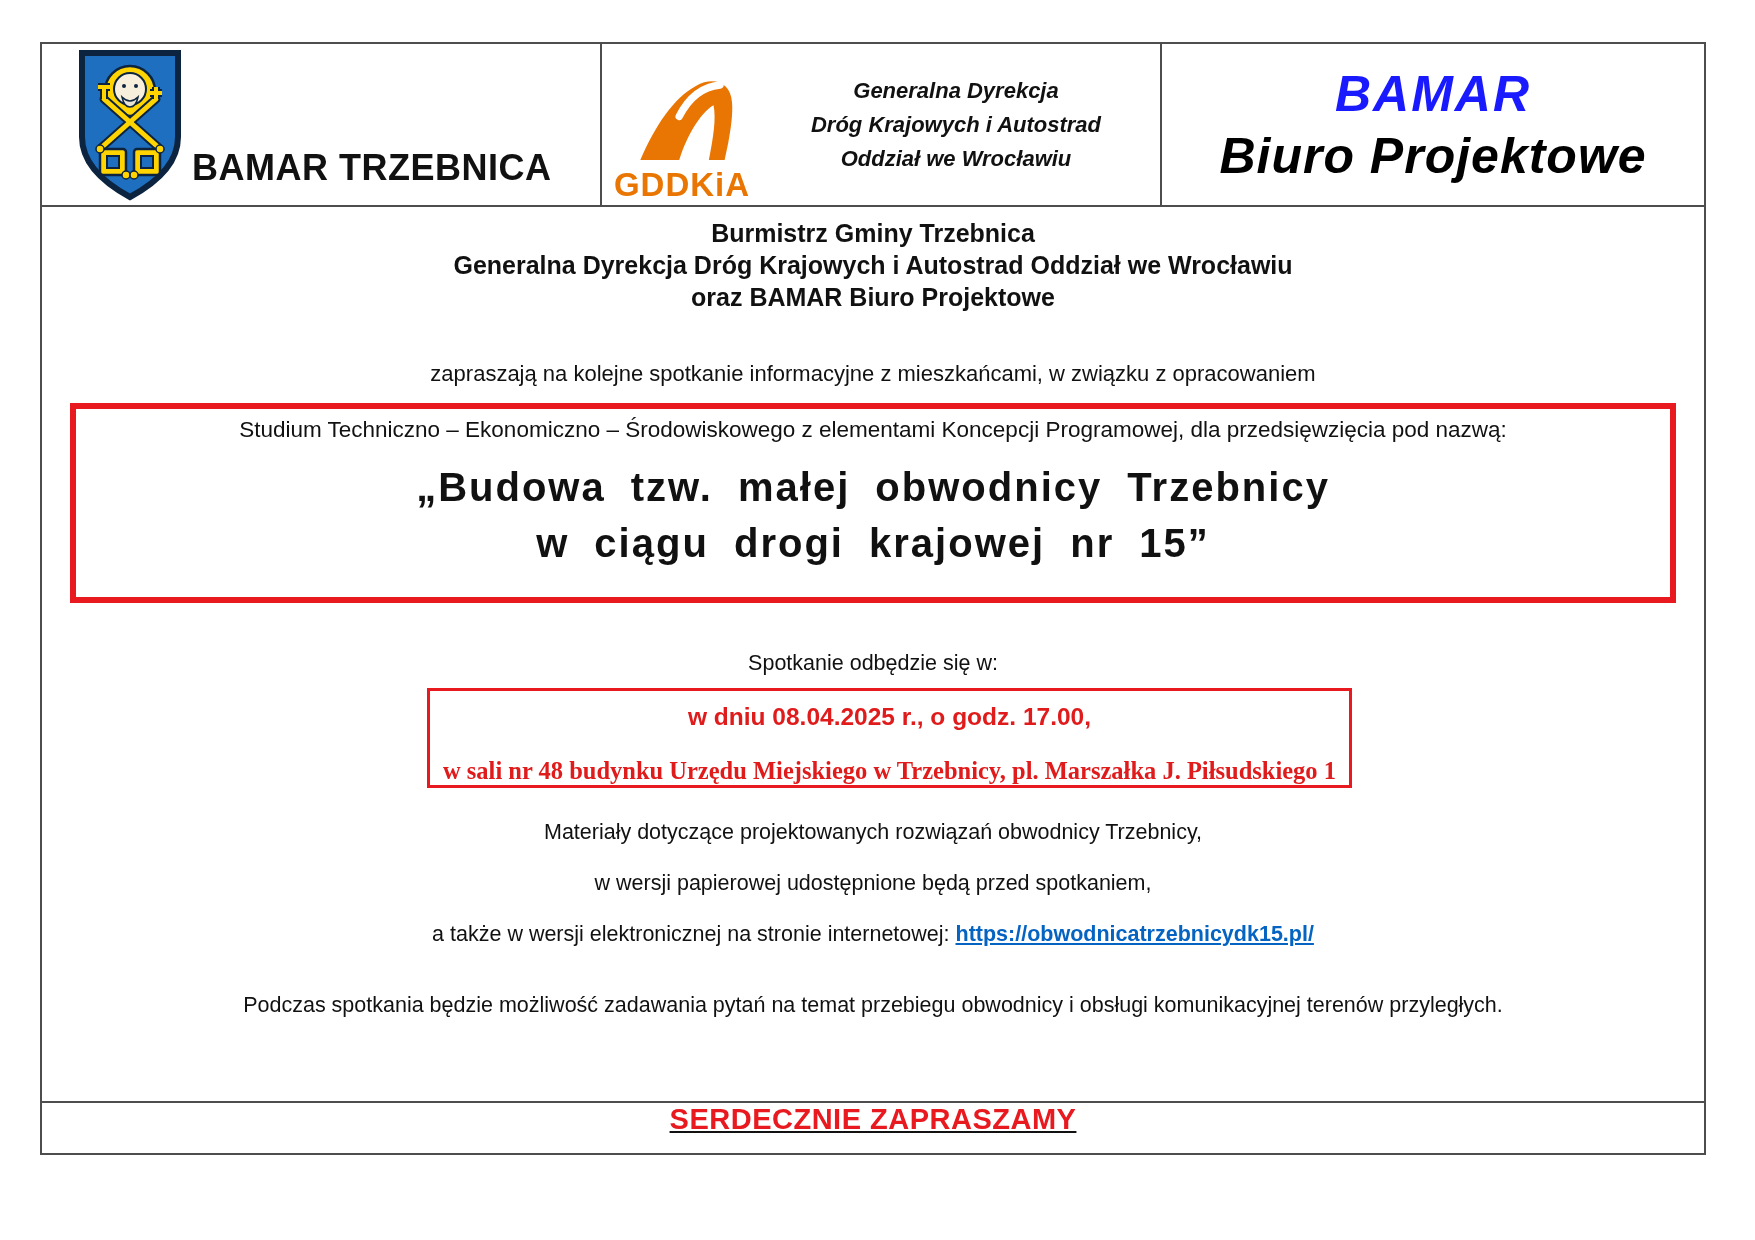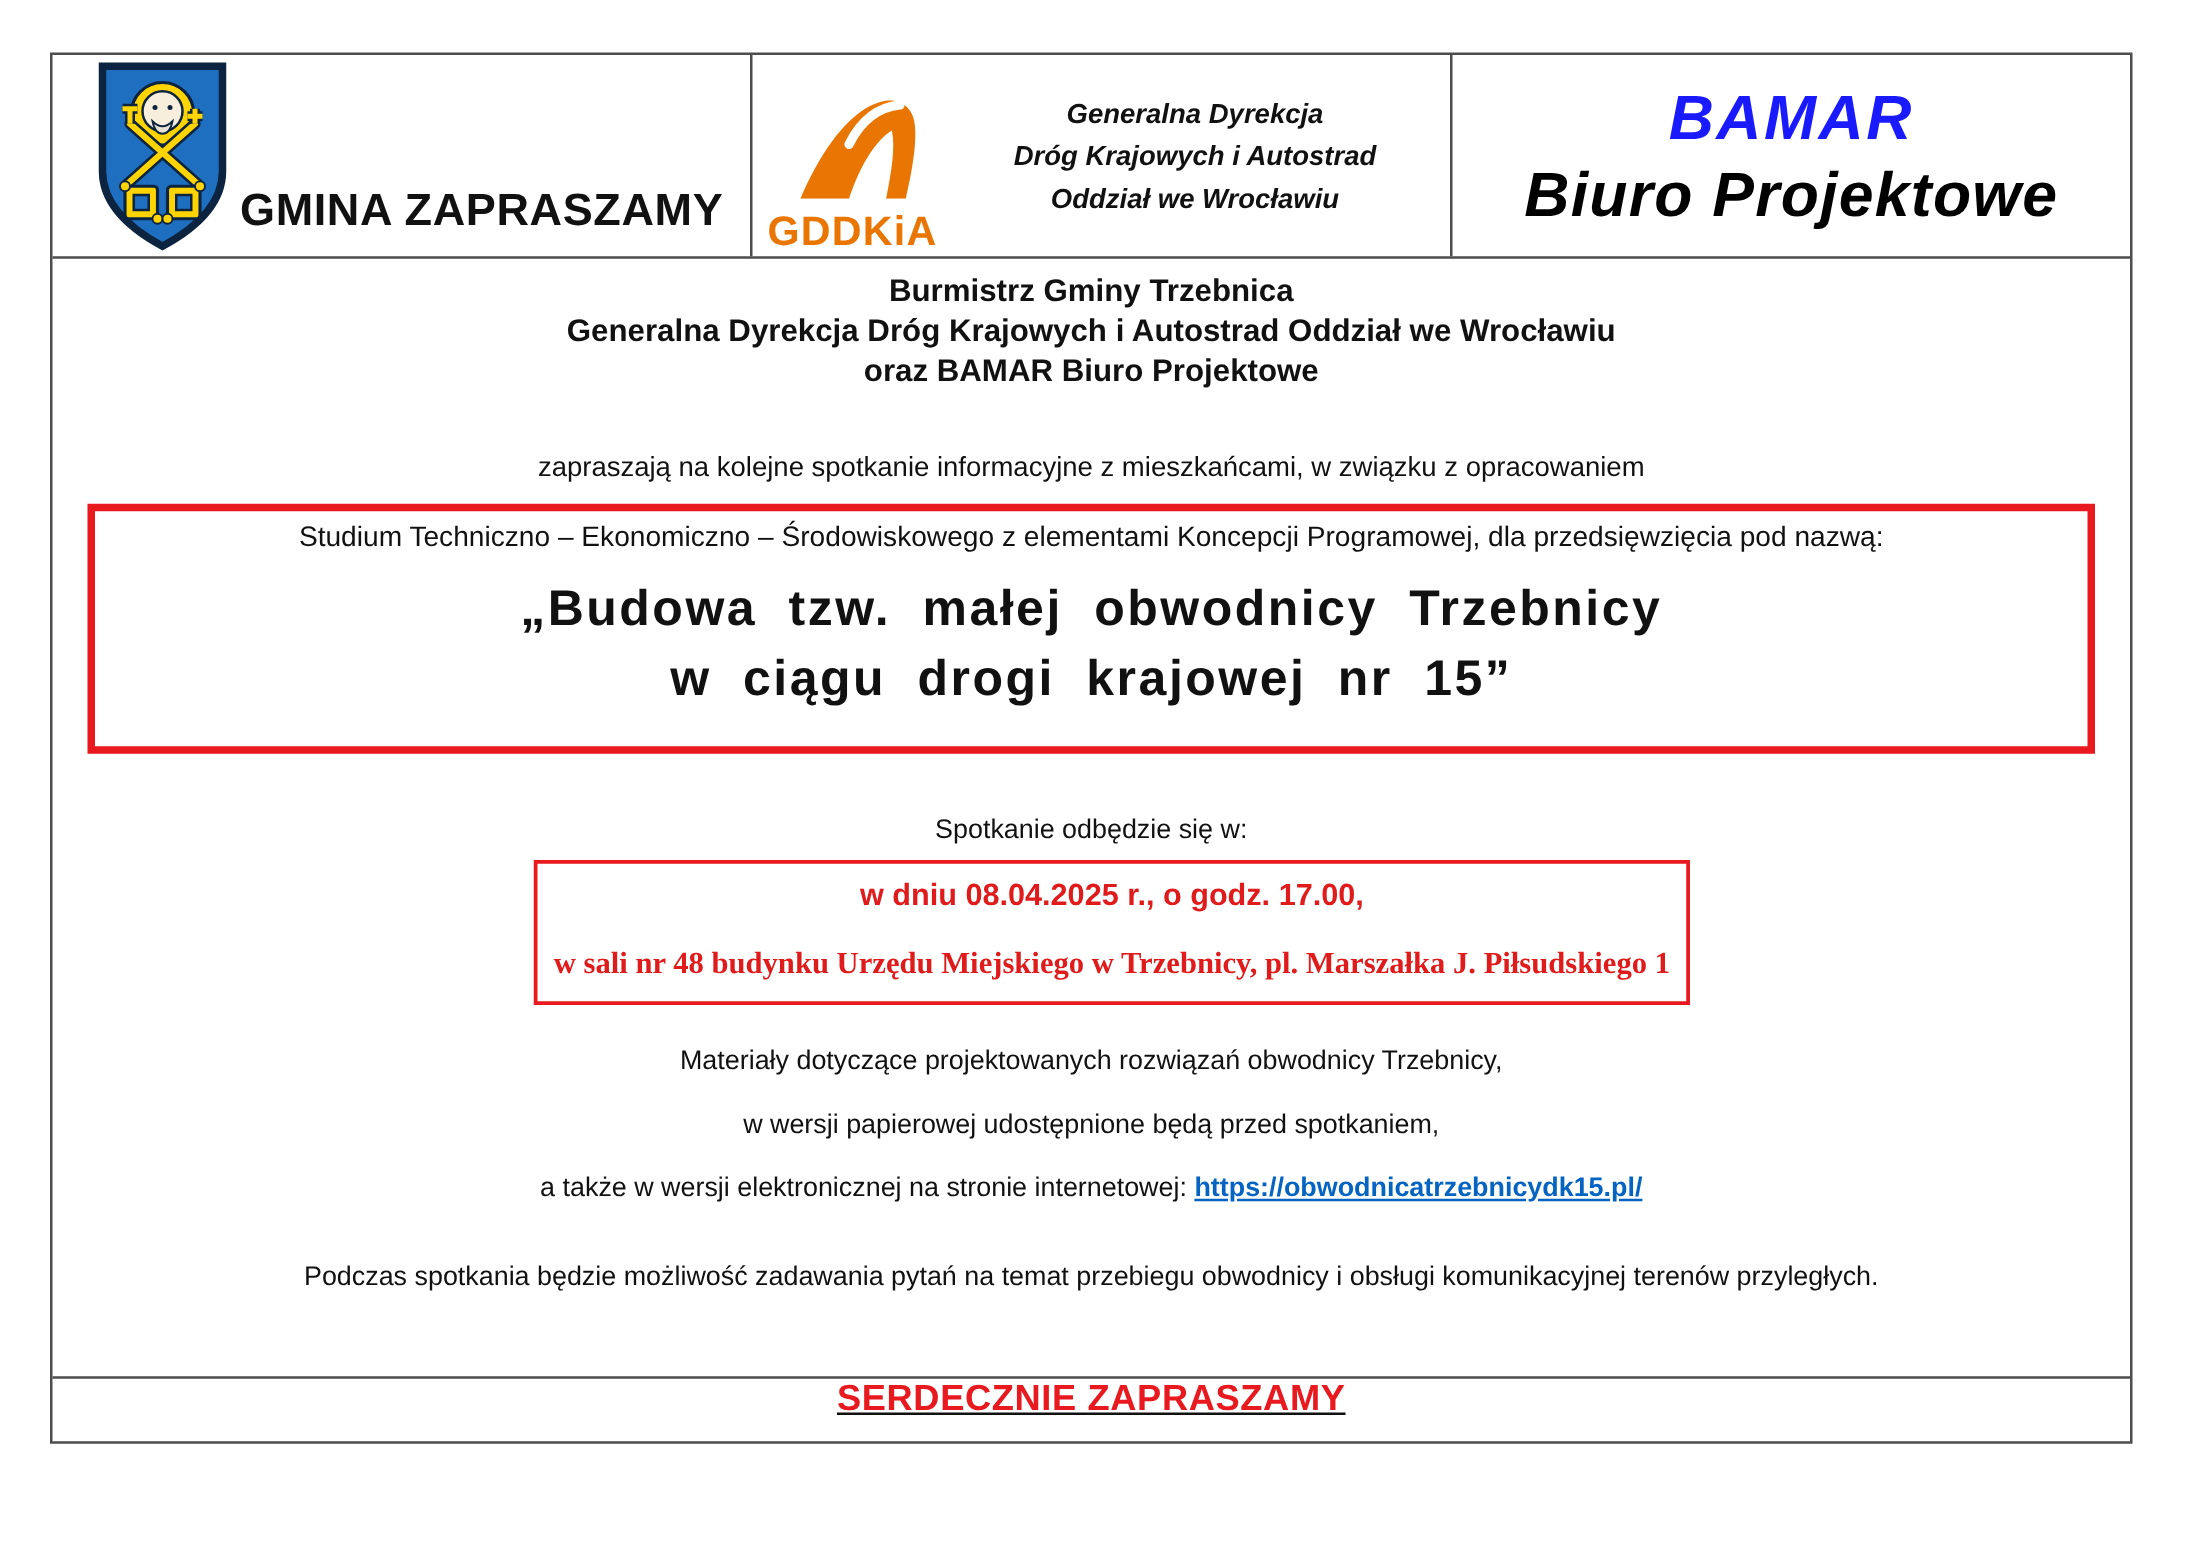--- a/index.html
+++ b/index.html
@@ -24,21 +24,21 @@
   
   .body-row{flex:1 1 auto;text-align:center;box-sizing:border-box;}
   .organizers{margin-top:10px;font-size:25px;font-weight:bold;line-height:32px;}
   .invite-line{margin-top:48px;font-size:22px;}
   .title-box{margin:16px 28px 0 28px;border:6px solid #e8191f;box-sizing:border-box;
     padding:8px 16px 26px 16px;background:#fff;}
   .title-intro{font-size:22.5px;}
   .big-title{font-size:40px;font-weight:bold;letter-spacing:2px;word-spacing:12px;line-height:56px;margin-top:16px;}
   .meeting-intro{margin-top:48px;font-size:21.5px;}
   .meeting-box{margin-top:12px;margin-left:385px;width:925px;border:3px solid #e8191f;
-    box-sizing:border-box;padding:12px 6px 16px 6px;color:#e01b1b;font-weight:bold;font-size:24.5px;}
+    box-sizing:border-box;padding:12px 6px 0 6px;color:#e01b1b;font-weight:bold;font-size:24.5px;}
   .meeting-line2{margin-top:26px;font-family:Liberation Serif, serif;}
   .materials-1{margin-top:32px;font-size:21.5px;}
   .materials-2{margin-top:26px;font-size:21.5px;}
   .materials-link-line{margin-top:26px;font-size:21.5px;}
   .materials-link-line a{color:#0563c1;font-weight:bold;text-decoration:underline;}
   .questions-line{margin-top:46px;font-size:21.5px;}
   
   .footer-row{flex:0 0 auto;height:52px;border-top:2px solid #4d4d4d;box-sizing:border-box;
     display:flex;align-items:flex-start;justify-content:center;text-decoration:underline;}
   .closing{color:#e8191f;font-weight:bold;font-size:29px;letter-spacing:.5px;}
@@ -81,21 +81,21 @@
               <rect x="31" y="107" width="12" height="12" fill="#1e6fc0" stroke="#0c2440" stroke-width="2"></rect>
               <rect x="58" y="100" width="26" height="26" fill="#ffd400" stroke="#0c2440" stroke-width="2.5" rx="3"></rect>
               <rect x="65" y="107" width="12" height="12" fill="#1e6fc0" stroke="#0c2440" stroke-width="2"></rect>
               <circle cx="24" cy="100" r="4" fill="#ffd400" stroke="#0c2440" stroke-width="1.5"></circle>
               <circle cx="50" cy="126" r="4" fill="#ffd400" stroke="#0c2440" stroke-width="1.5"></circle>
               <circle cx="58" cy="126" r="4" fill="#ffd400" stroke="#0c2440" stroke-width="1.5"></circle>
               <circle cx="84" cy="100" r="4" fill="#ffd400" stroke="#0c2440" stroke-width="1.5"></circle>
             </g>
           </svg>
         </span>
-        <span class="gmina-label">GMINA ZAPRASZAMY</span>
+        <span class="gmina-label">BAMAR TRZEBNICA</span>
       </div>
 
       <div class="hcell hcell2">
         <div class="gddkia-block">
           <span>
             <svg width="104" height="88" viewBox="0 0 110 95">
               <path d="M10 95 C 26 58, 46 28, 70 15 C 90 4, 108 12, 109 33 C 110 45, 108 60, 105 76 L 101 95 L 84 95 C 89 70, 92 50, 89 36 C 77 43, 62 64, 52 95 Z" fill="#e97603"></path>
               <path d="M52 48 C 62 28, 76 16, 96 14" stroke="#ffffff" stroke-width="8" fill="none" stroke-linecap="round"></path>
             </svg>
           </span>

